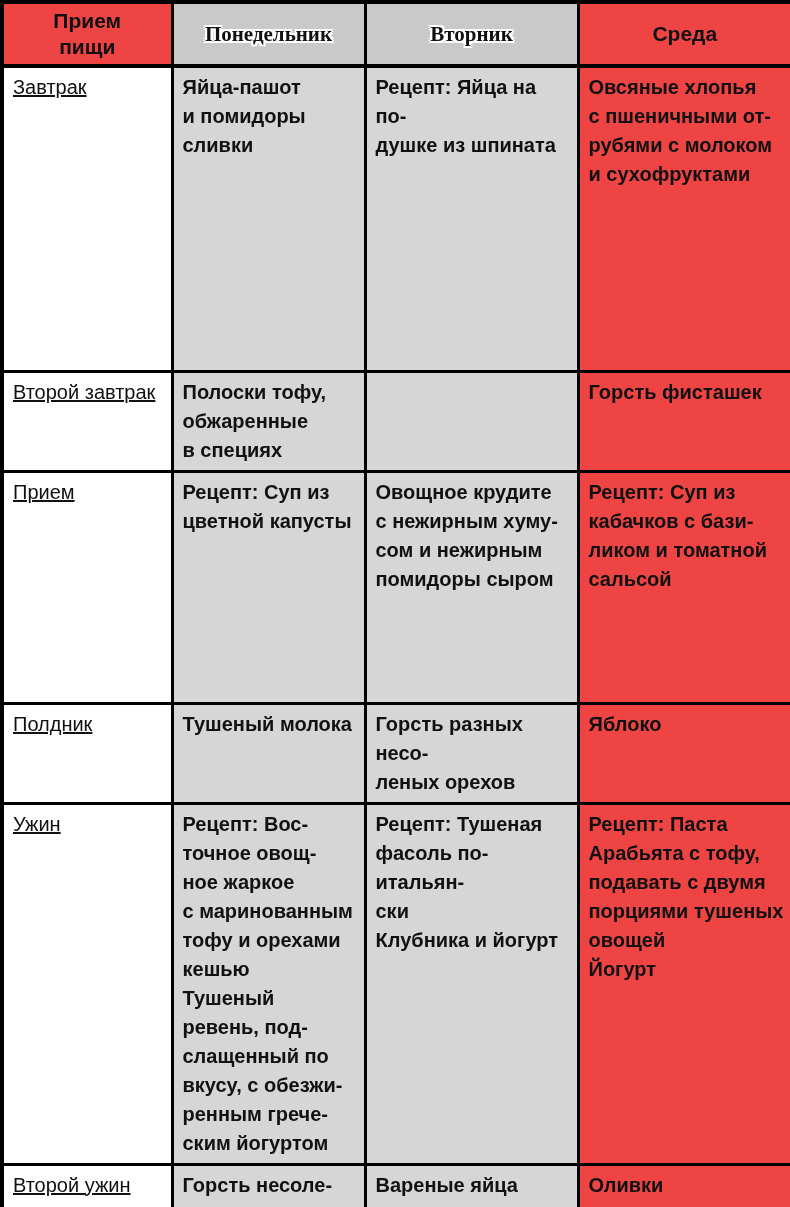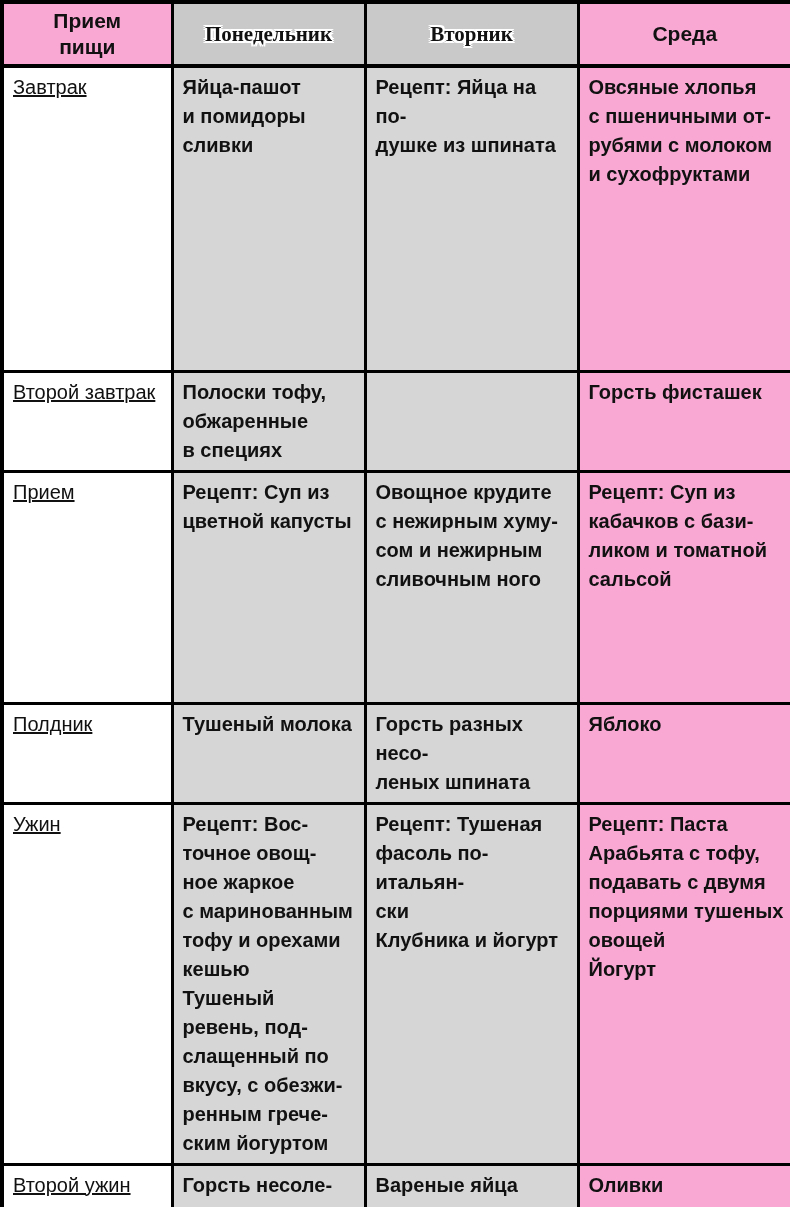--- a/index.html
+++ b/index.html
@@ -5,21 +5,21 @@
   html, body {
     margin: 0;
     padding: 0;
     background: #ffffff;
   }
   .page {
     position: relative;
     width: 790px;
     height: 1207px;
     overflow: hidden;
-    background: #f9a8d4;
+    background: #ef4444;
     font-family: "Liberation Sans", "DejaVu Sans", sans-serif;
     color: #111111;
   }
   table.meal-table {
     width: 790px;
     height: 1207px;
     border-collapse: collapse;
     table-layout: fixed;
     border: 4px solid #000000;
   }
@@ -115,31 +115,31 @@
         <td class="shaded"></td>
         <td>Горсть фисташек</td>
       </tr>
       <tr class="r2">
         <td class="meal-cell">Прием</td>
         <td class="shaded">Рецепт: Суп из
 цветной капусты</td>
         <td class="shaded">Овощное крудите
 с нежирным хуму-
 сом и нежирным
-сливочным ного</td>
+помидоры сыром</td>
         <td>Рецепт: Суп из
 кабачков с бази-
 ликом и томатной
 сальсой</td>
       </tr>
       <tr class="r3">
         <td class="meal-cell">Полдник</td>
         <td class="shaded">Тушеный молока</td>
         <td class="shaded">Горсть разных несо-
-леных шпината</td>
+леных орехов</td>
         <td>Яблоко</td>
       </tr>
       <tr class="r4">
         <td class="meal-cell">Ужин</td>
         <td class="shaded">Рецепт: Вос-
 точное овощ-
 ное жаркое
 с маринованным
 тофу и орехами
 кешью

